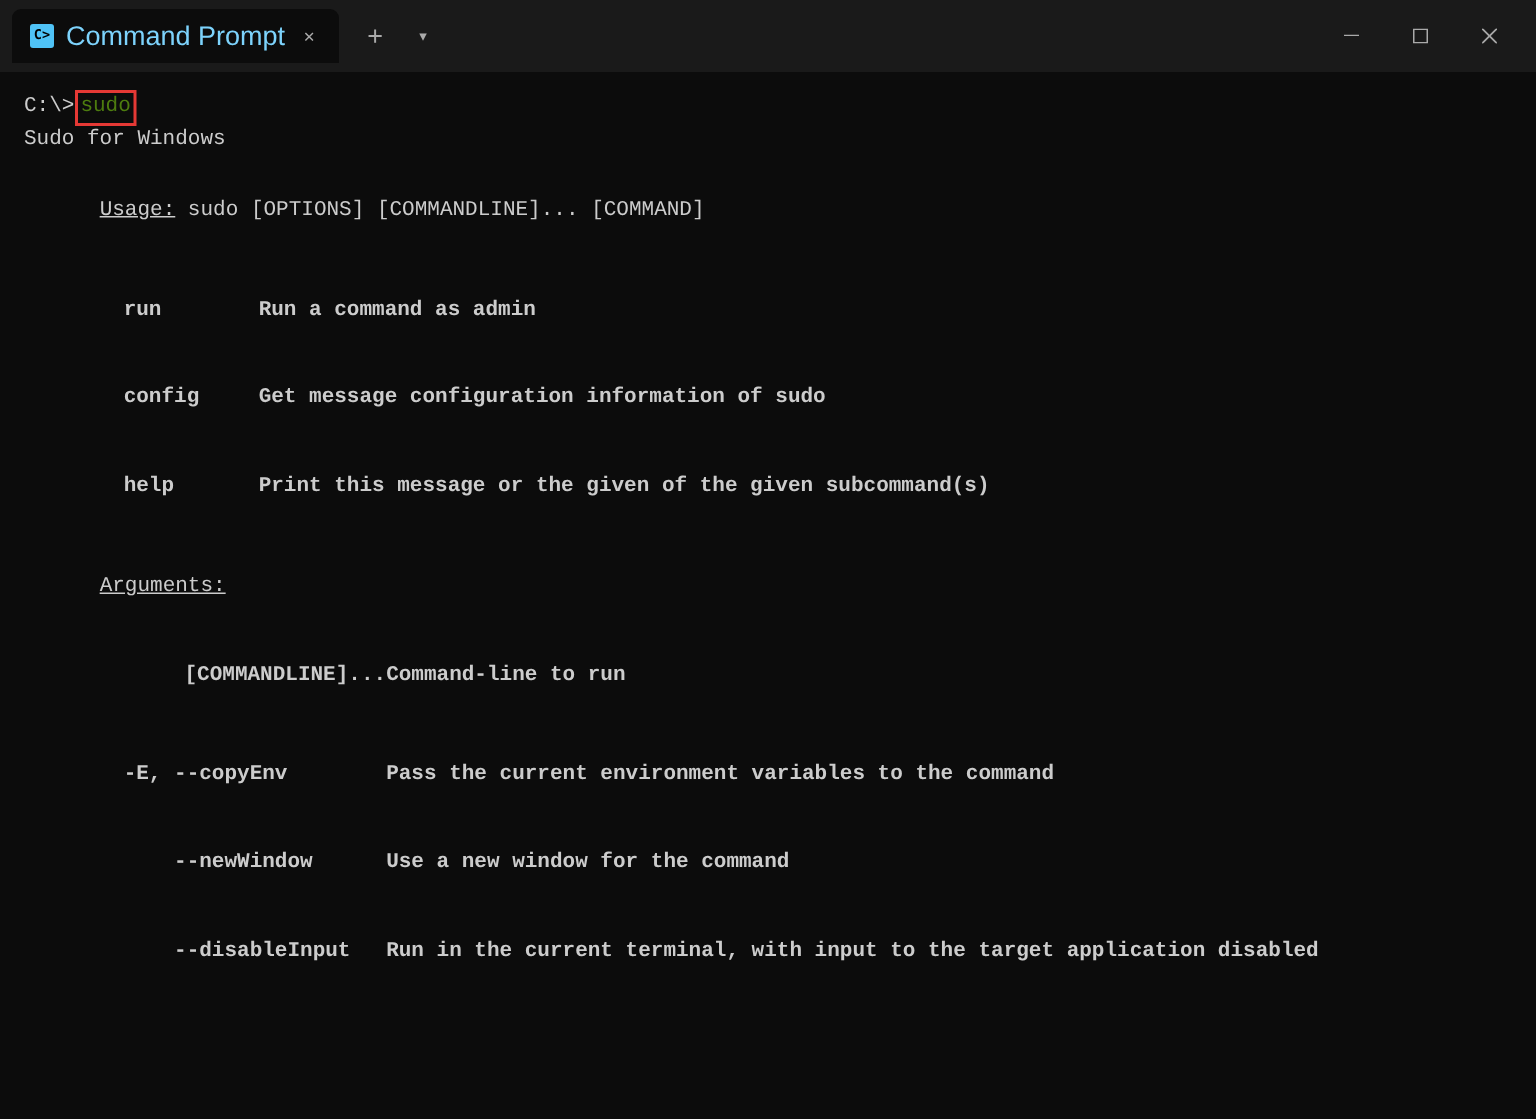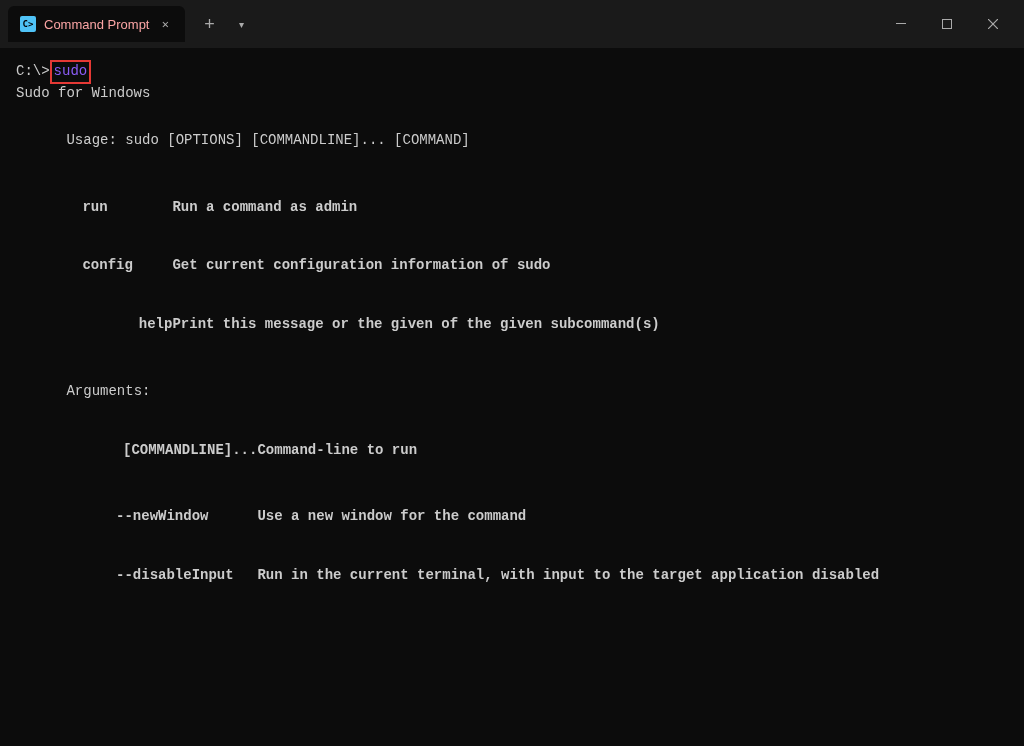--- a/index.html
+++ b/index.html
@@ -51,22 +51,22 @@
       display: flex;
       align-items: center;
       justify-content: center;
       font-size: 10px;
       color: #000;
       font-weight: bold;
       flex-shrink: 0;
     }
 
     .tab-label {
-      color: #fca5a5;
-      font-size: 13px;
+      color: #7dd3fc;
+      font-size: 18px;
       font-family: 'Segoe UI', sans-serif;
     }
 
     .tab-close {
       width: 16px;
       height: 16px;
       display: flex;
       align-items: center;
       justify-content: center;
       border-radius: 4px;
@@ -147,24 +147,25 @@
 
     .prompt-line {
       display: flex;
       align-items: center;
     }
 
     .sudo-highlight {
       background: transparent;
       border: 2px solid #e53935;
       padding: 0 2px;
-      color: #8b5cf6;
+      color: #4d7c0f;
     }
 
     .underline-section {
+      text-decoration: underline;
     }
 
     @keyframes blink {
       0%, 100% { opacity: 1; }
       50% { opacity: 0; }
     }
 
     .spacer {
       height: 8px;
     }
@@ -225,38 +226,41 @@
     <div class="line">
       <span class="underline-section">Usage:</span><span> sudo [OPTIONS] [COMMANDLINE]... [COMMAND]</span>
     </div>
 
     <div class="spacer"></div>
 
     <div class="line indent-1">
       <span style="display:inline-block; width:90px;">run</span><span>Run a command as admin</span>
     </div>
     <div class="line indent-1">
-      <span style="display:inline-block; width:90px;">config</span><span>Get current configuration information of sudo</span>
-    </div>
-    <div class="line indent-1">
-      <span style="display:inline-block; width:90px;text-align:right;">help</span><span>Print this message or the given of the given subcommand(s)</span>
+      <span style="display:inline-block; width:90px;">config</span><span>Get message configuration information of sudo</span>
+    </div>
+    <div class="line indent-1">
+      <span style="display:inline-block; width:90px;">help</span><span>Print this message or the given of the given subcommand(s)</span>
     </div>
 
     <div class="spacer"></div>
 
     <div class="line">
       <span class="underline-section">Arguments:</span>
     </div>
     <div class="line indent-1">
       <span style="display:inline-block; width:175px;text-align:right;">[COMMANDLINE]...</span><span>Command-line to run</span>
     </div>
 
     <div class="spacer"></div>
 
     <div class="line indent-1">
+      <span style="display:inline-block; width:175px;">-E, --copyEnv</span><span>Pass the current environment variables to the command</span>
+    </div>
+    <div class="line indent-1">
       <span style="display:inline-block; width:175px;">    --newWindow</span><span>Use a new window for the command</span>
     </div>
     <div class="line indent-1">
       <span style="display:inline-block; width:175px;">    --disableInput</span><span>Run in the current terminal, with input to the target application disabled</span>
     </div>
 
   </div>
 </div>
 
 </body></html>

